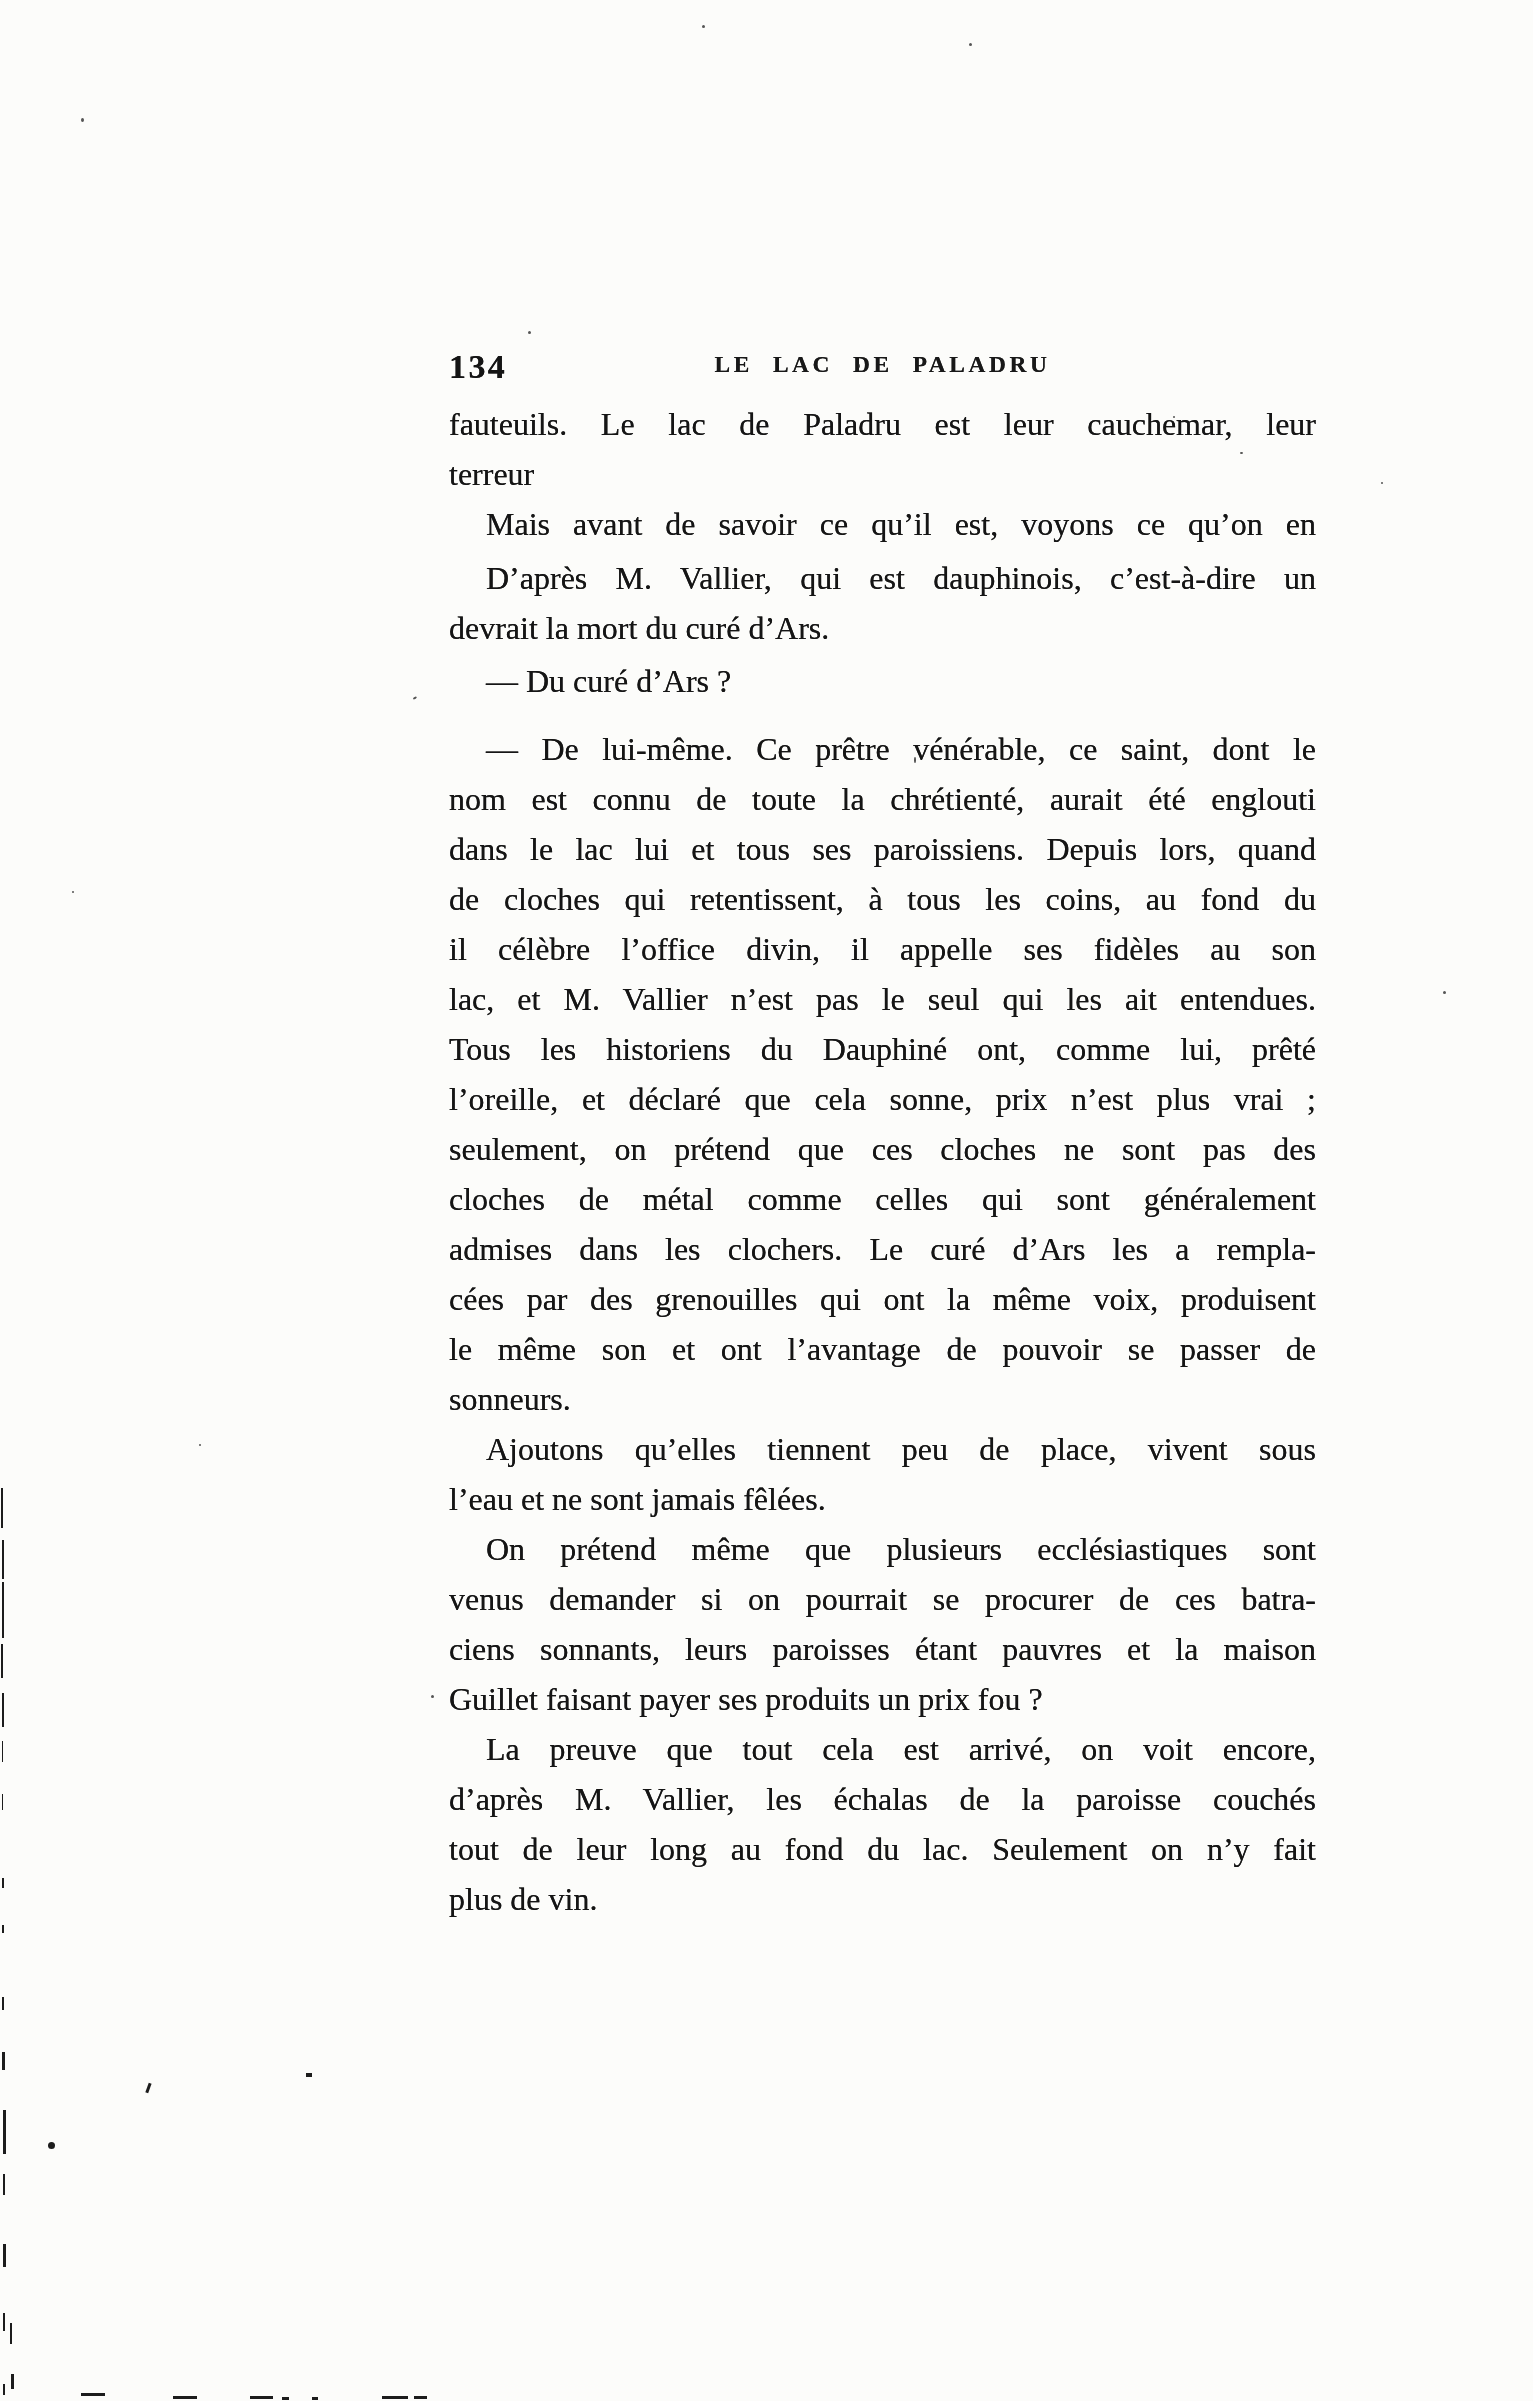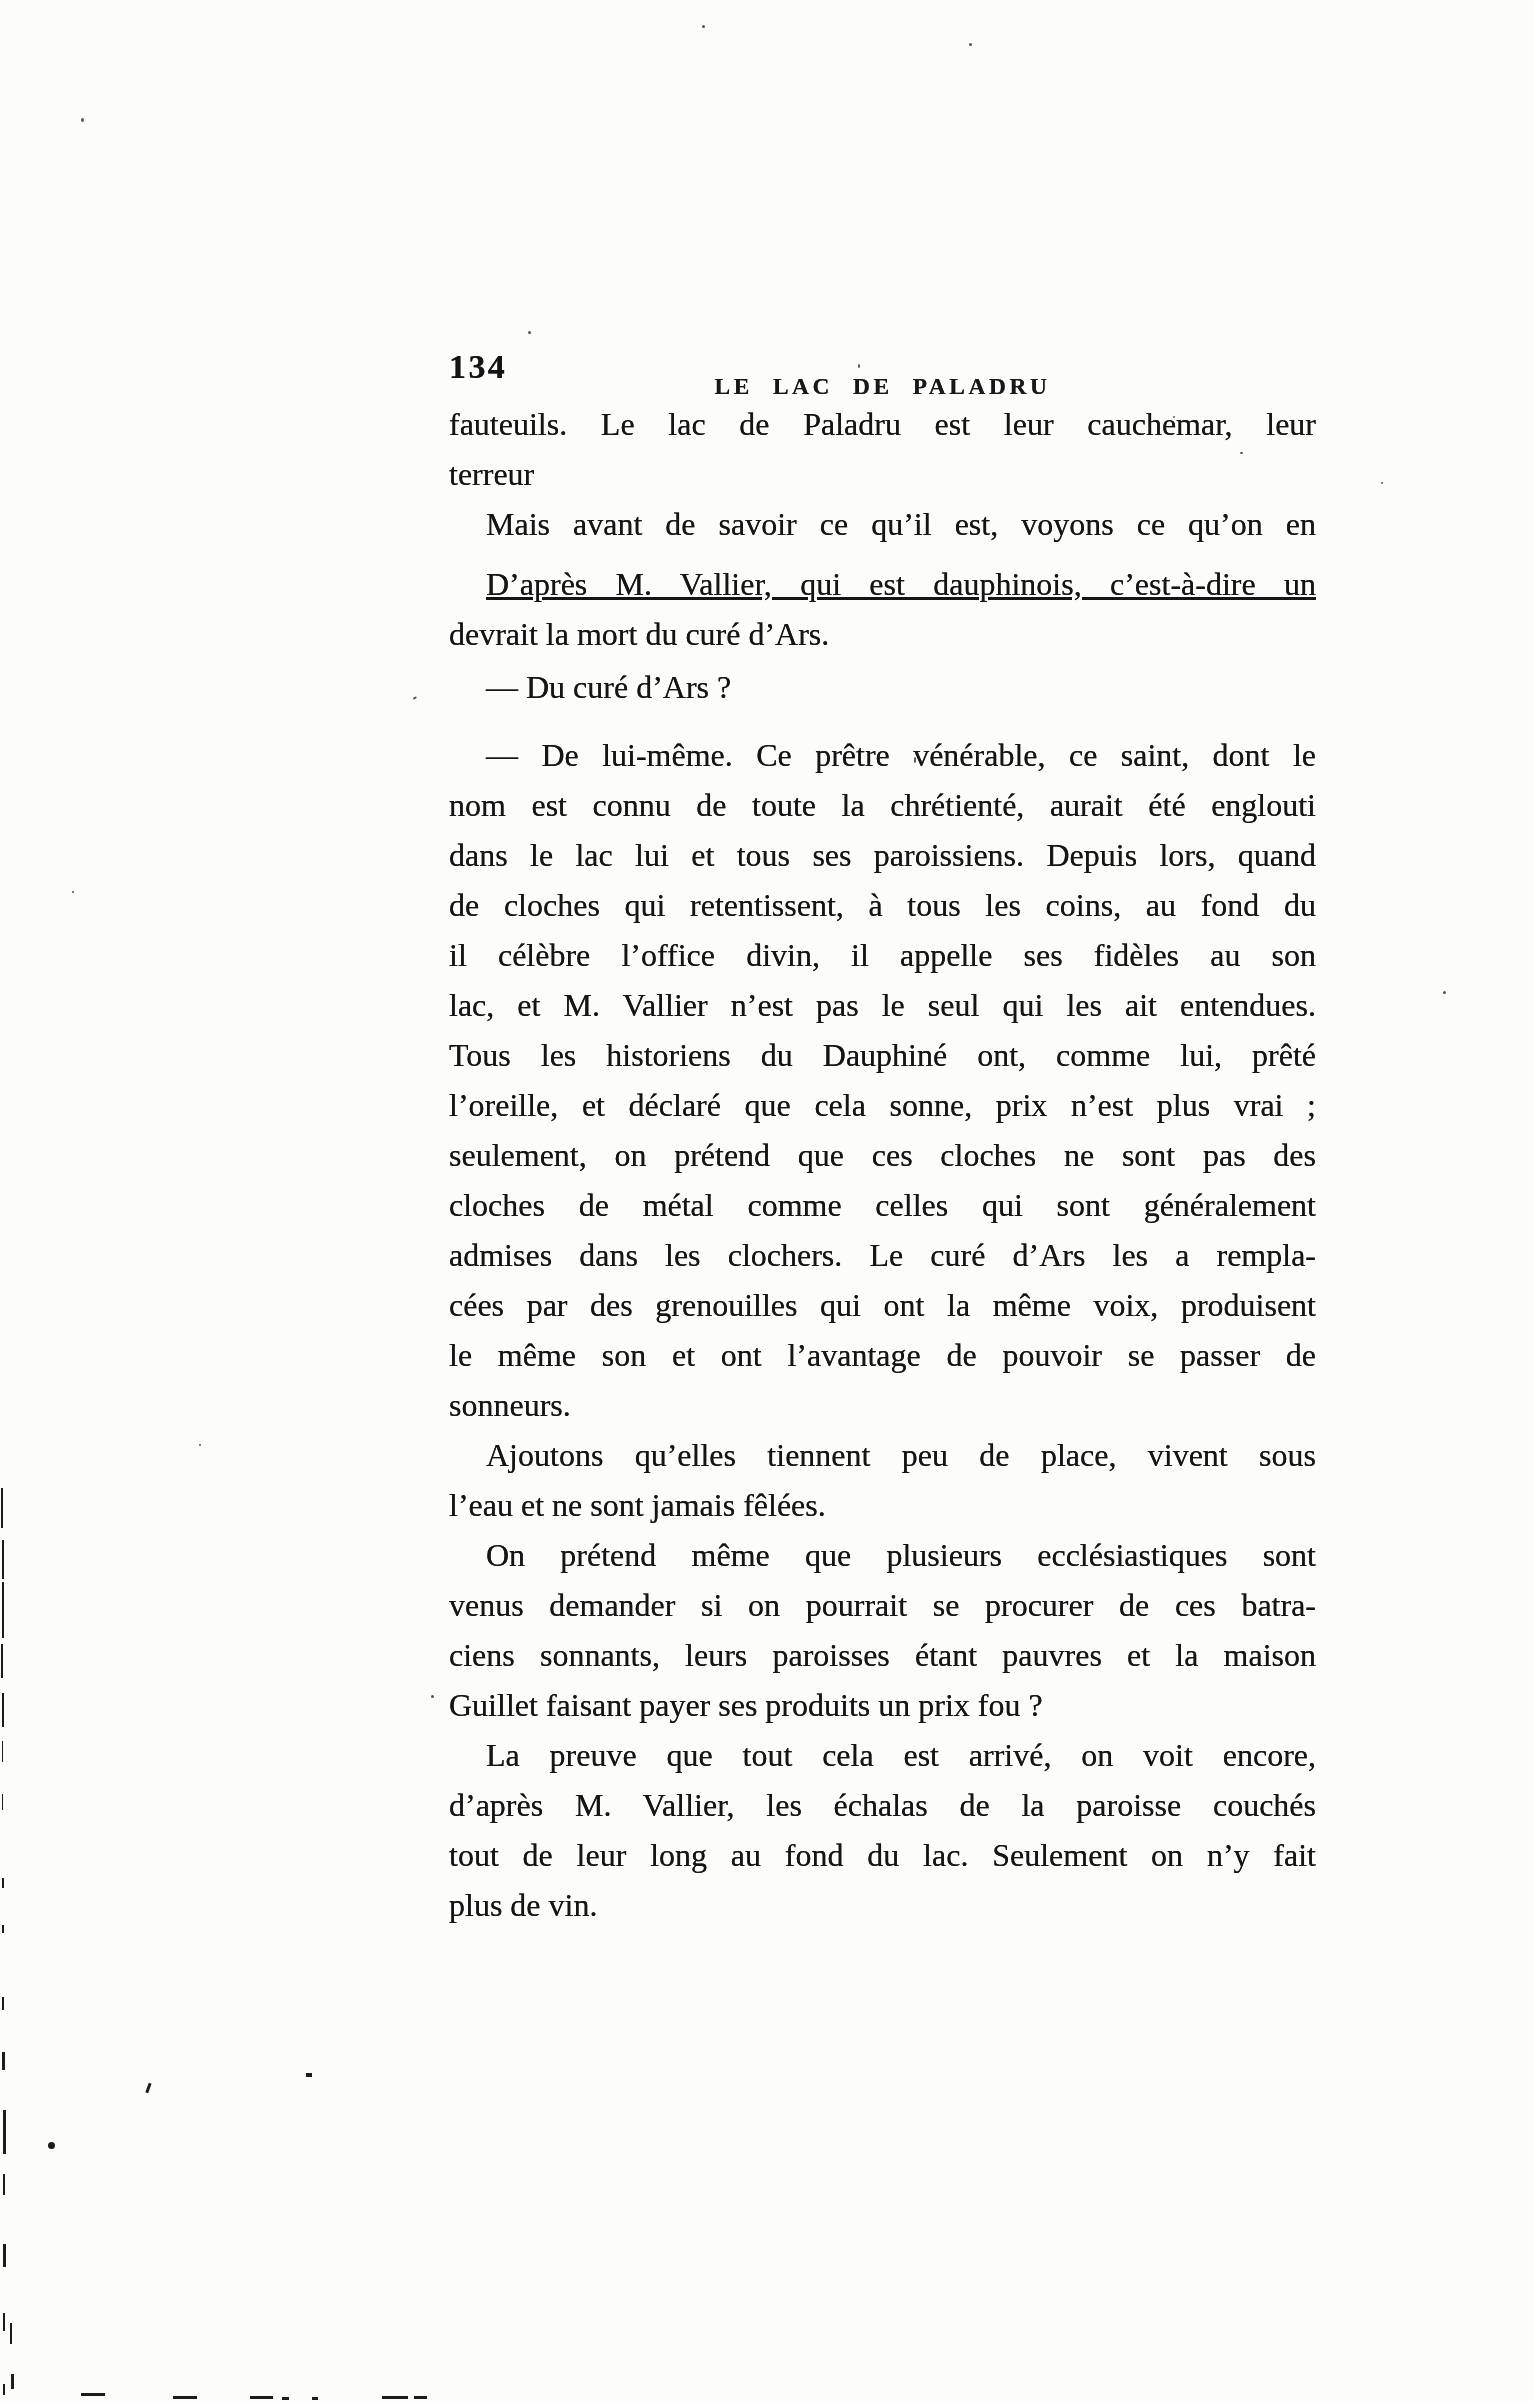--- a/index.html
+++ b/index.html
@@ -42,21 +42,20 @@
     left: 0;
     right: 0;
     top: 4.8px;
     text-align: center;
     font-size: 23.4px;
     font-weight: 700;
     letter-spacing: 3.6px;
     word-spacing: 10.5px;
     color: #181818;
     text-shadow: 0 0 0.5px rgba(15,15,15,0.8);
-    margin-top: 22px;
   }
   
   .text-block {
     position: absolute;
     left: 449px;
     top: 399px;
     width: 867px;
   }
   .line {
     line-height: 50px;
@@ -93,21 +92,21 @@
 
   <div class="page-header">
     <span class="page-number">134</span>
     <span class="running-title">LE LAC DE PALADRU</span>
   </div>
 
   <div class="text-block">
       <div class="line just">fauteuils. Le lac de Paladru est leur cauchemar, leur</div>
       <div class="line">terreur</div>
       <div class="line just ind">Mais avant de savoir ce qu’il est, voyons ce qu’on en</div>
-      <div class="line just ind" style="margin-top: 10px; text-decoration: underline;">D’après M. Vallier, qui est dauphinois, c’est-à-dire un</div>
+      <div class="line just ind" style="margin-top: 4px;">D’après M. Vallier, qui est dauphinois, c’est-à-dire un</div>
       <div class="line">devrait la mort du curé d’Ars.</div>
       <div class="line ind" style="margin-top: 3.2px;">— Du curé d’Ars ?</div>
       <div class="line just ind" style="margin-top: 17.7px;">— De lui-même. Ce prêtre vénérable, ce saint, dont le</div>
       <div class="line just">nom est connu de toute la chrétienté, aurait été englouti</div>
       <div class="line just">dans le lac lui et tous ses paroissiens. Depuis lors, quand</div>
       <div class="line just">de cloches qui retentissent, à tous les coins, au fond du</div>
       <div class="line just">il célèbre l’office divin, il appelle ses fidèles au son</div>
       <div class="line just">lac, et M. Vallier n’est pas le seul qui les ait entendues.</div>
       <div class="line just">Tous les historiens du Dauphiné ont, comme lui, prêté</div>
       <div class="line just">l’oreille, et déclaré que cela sonne, prix n’est plus vrai ;</div>

